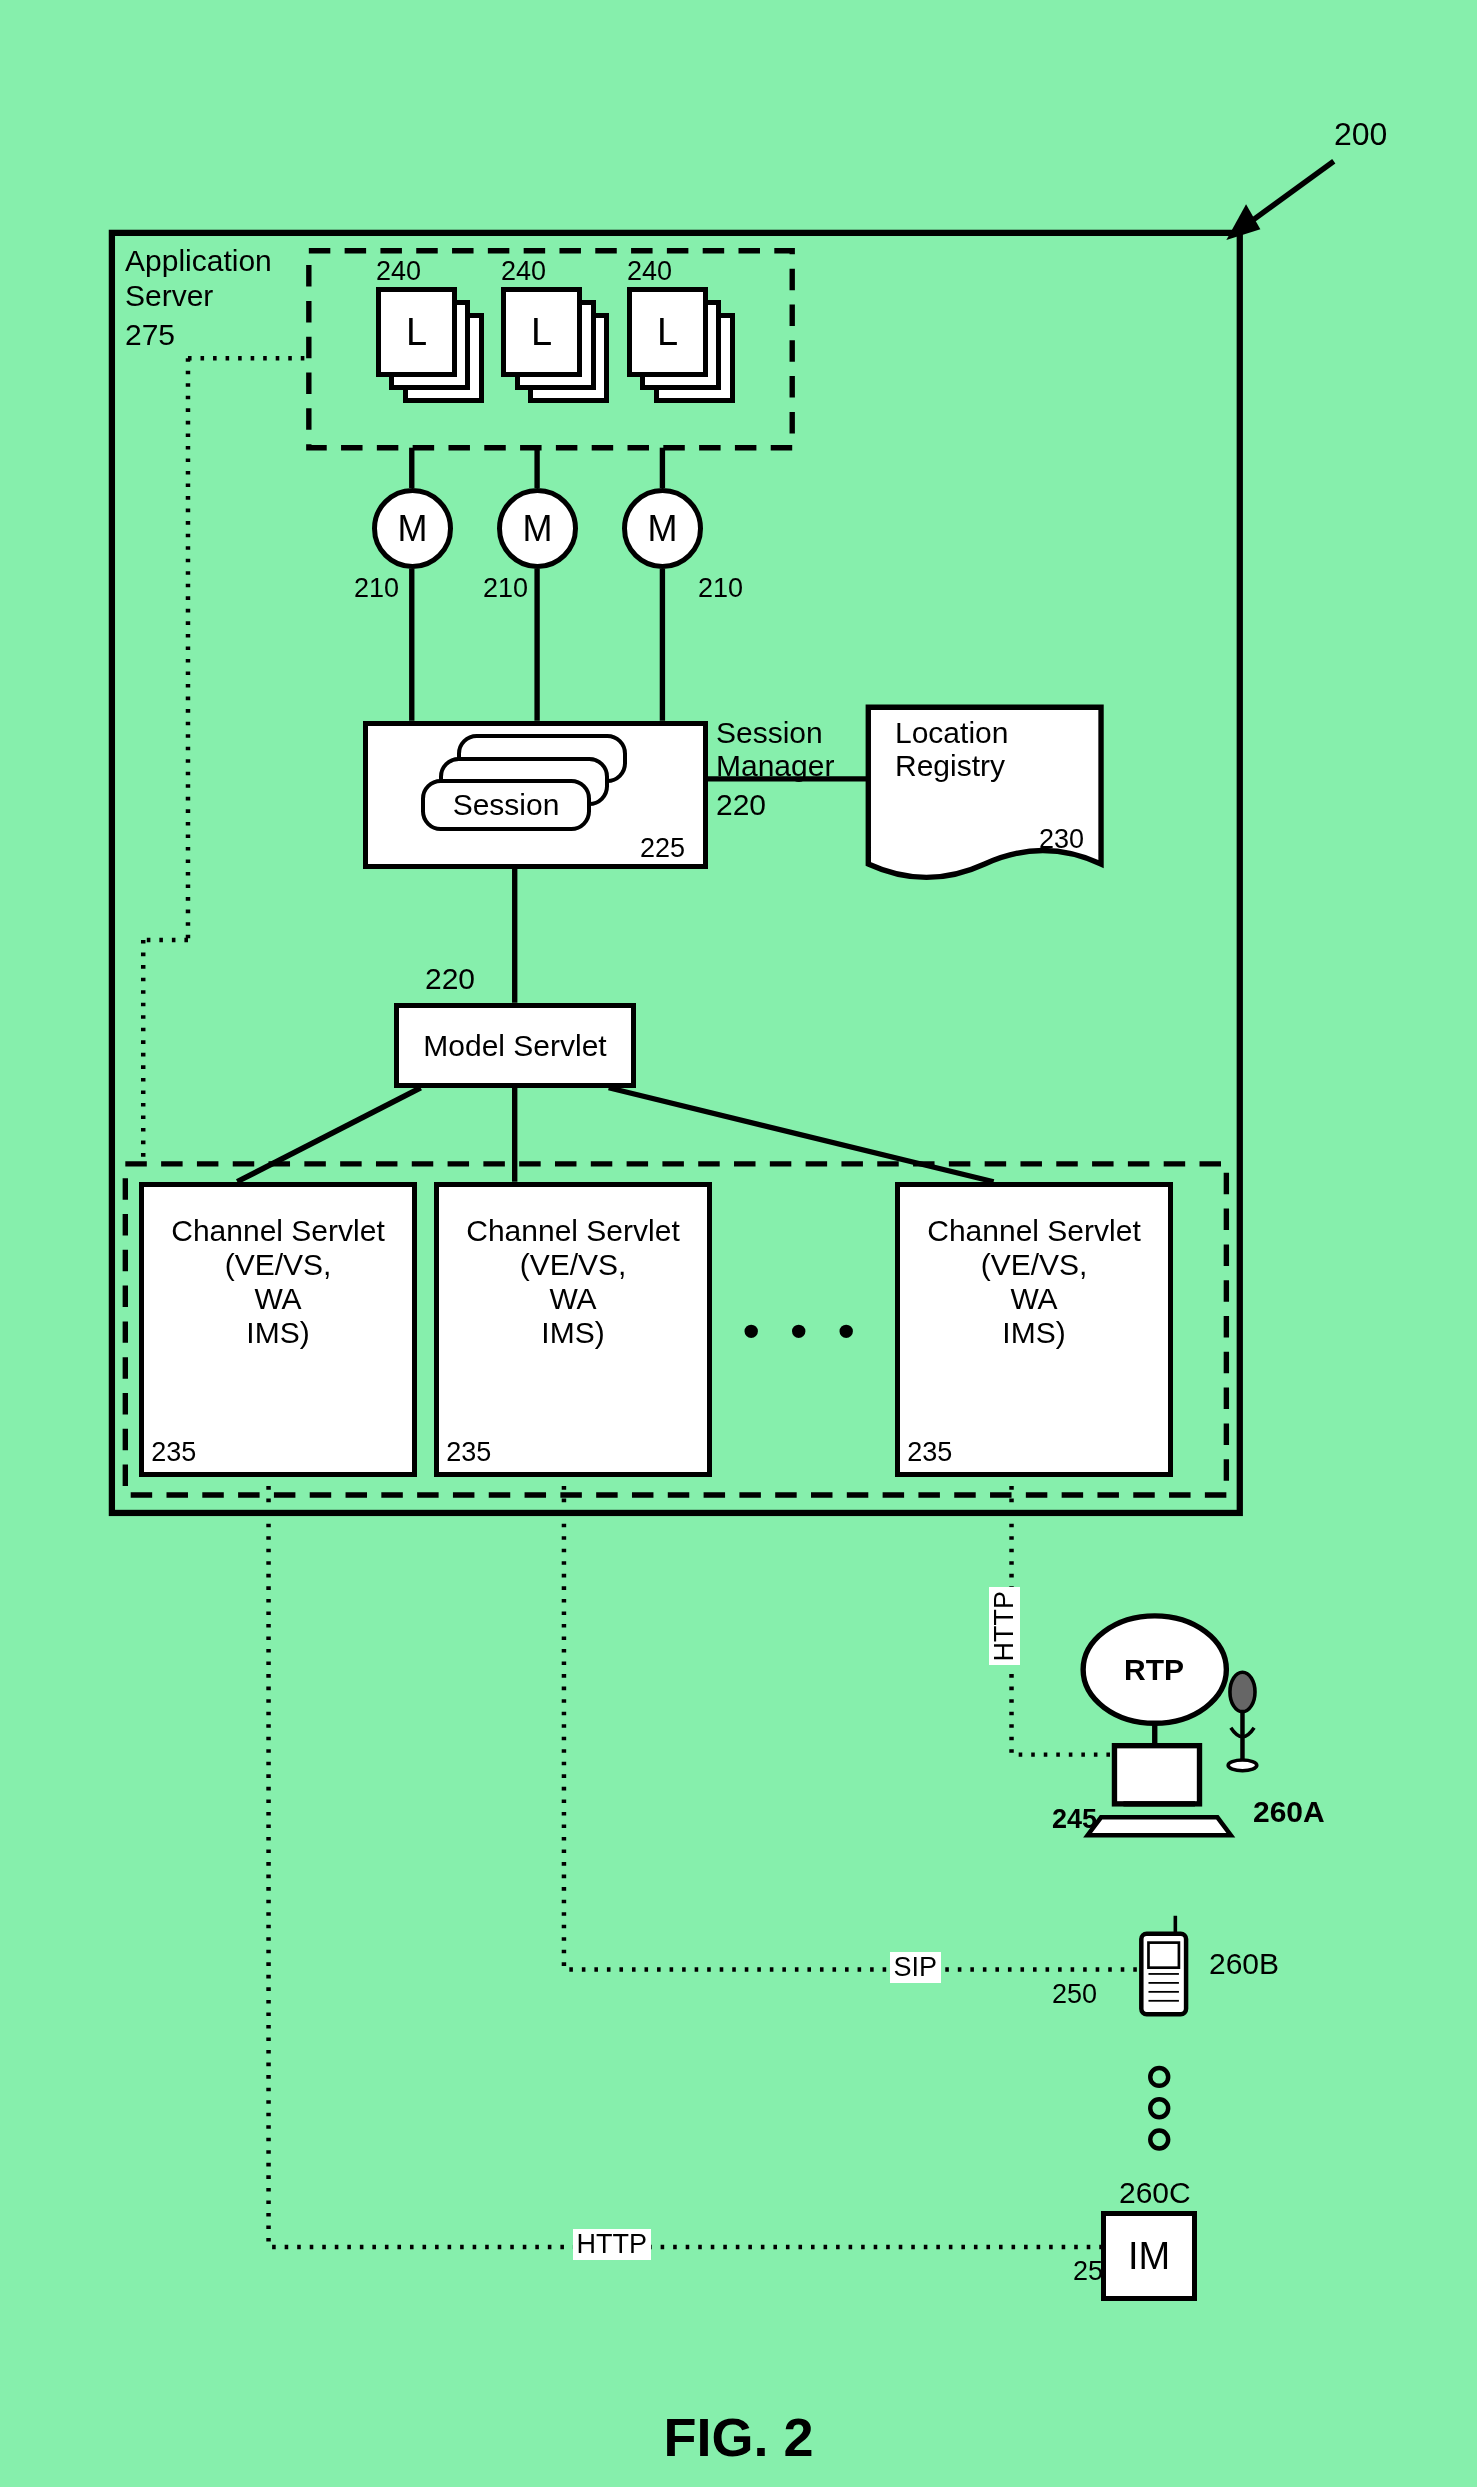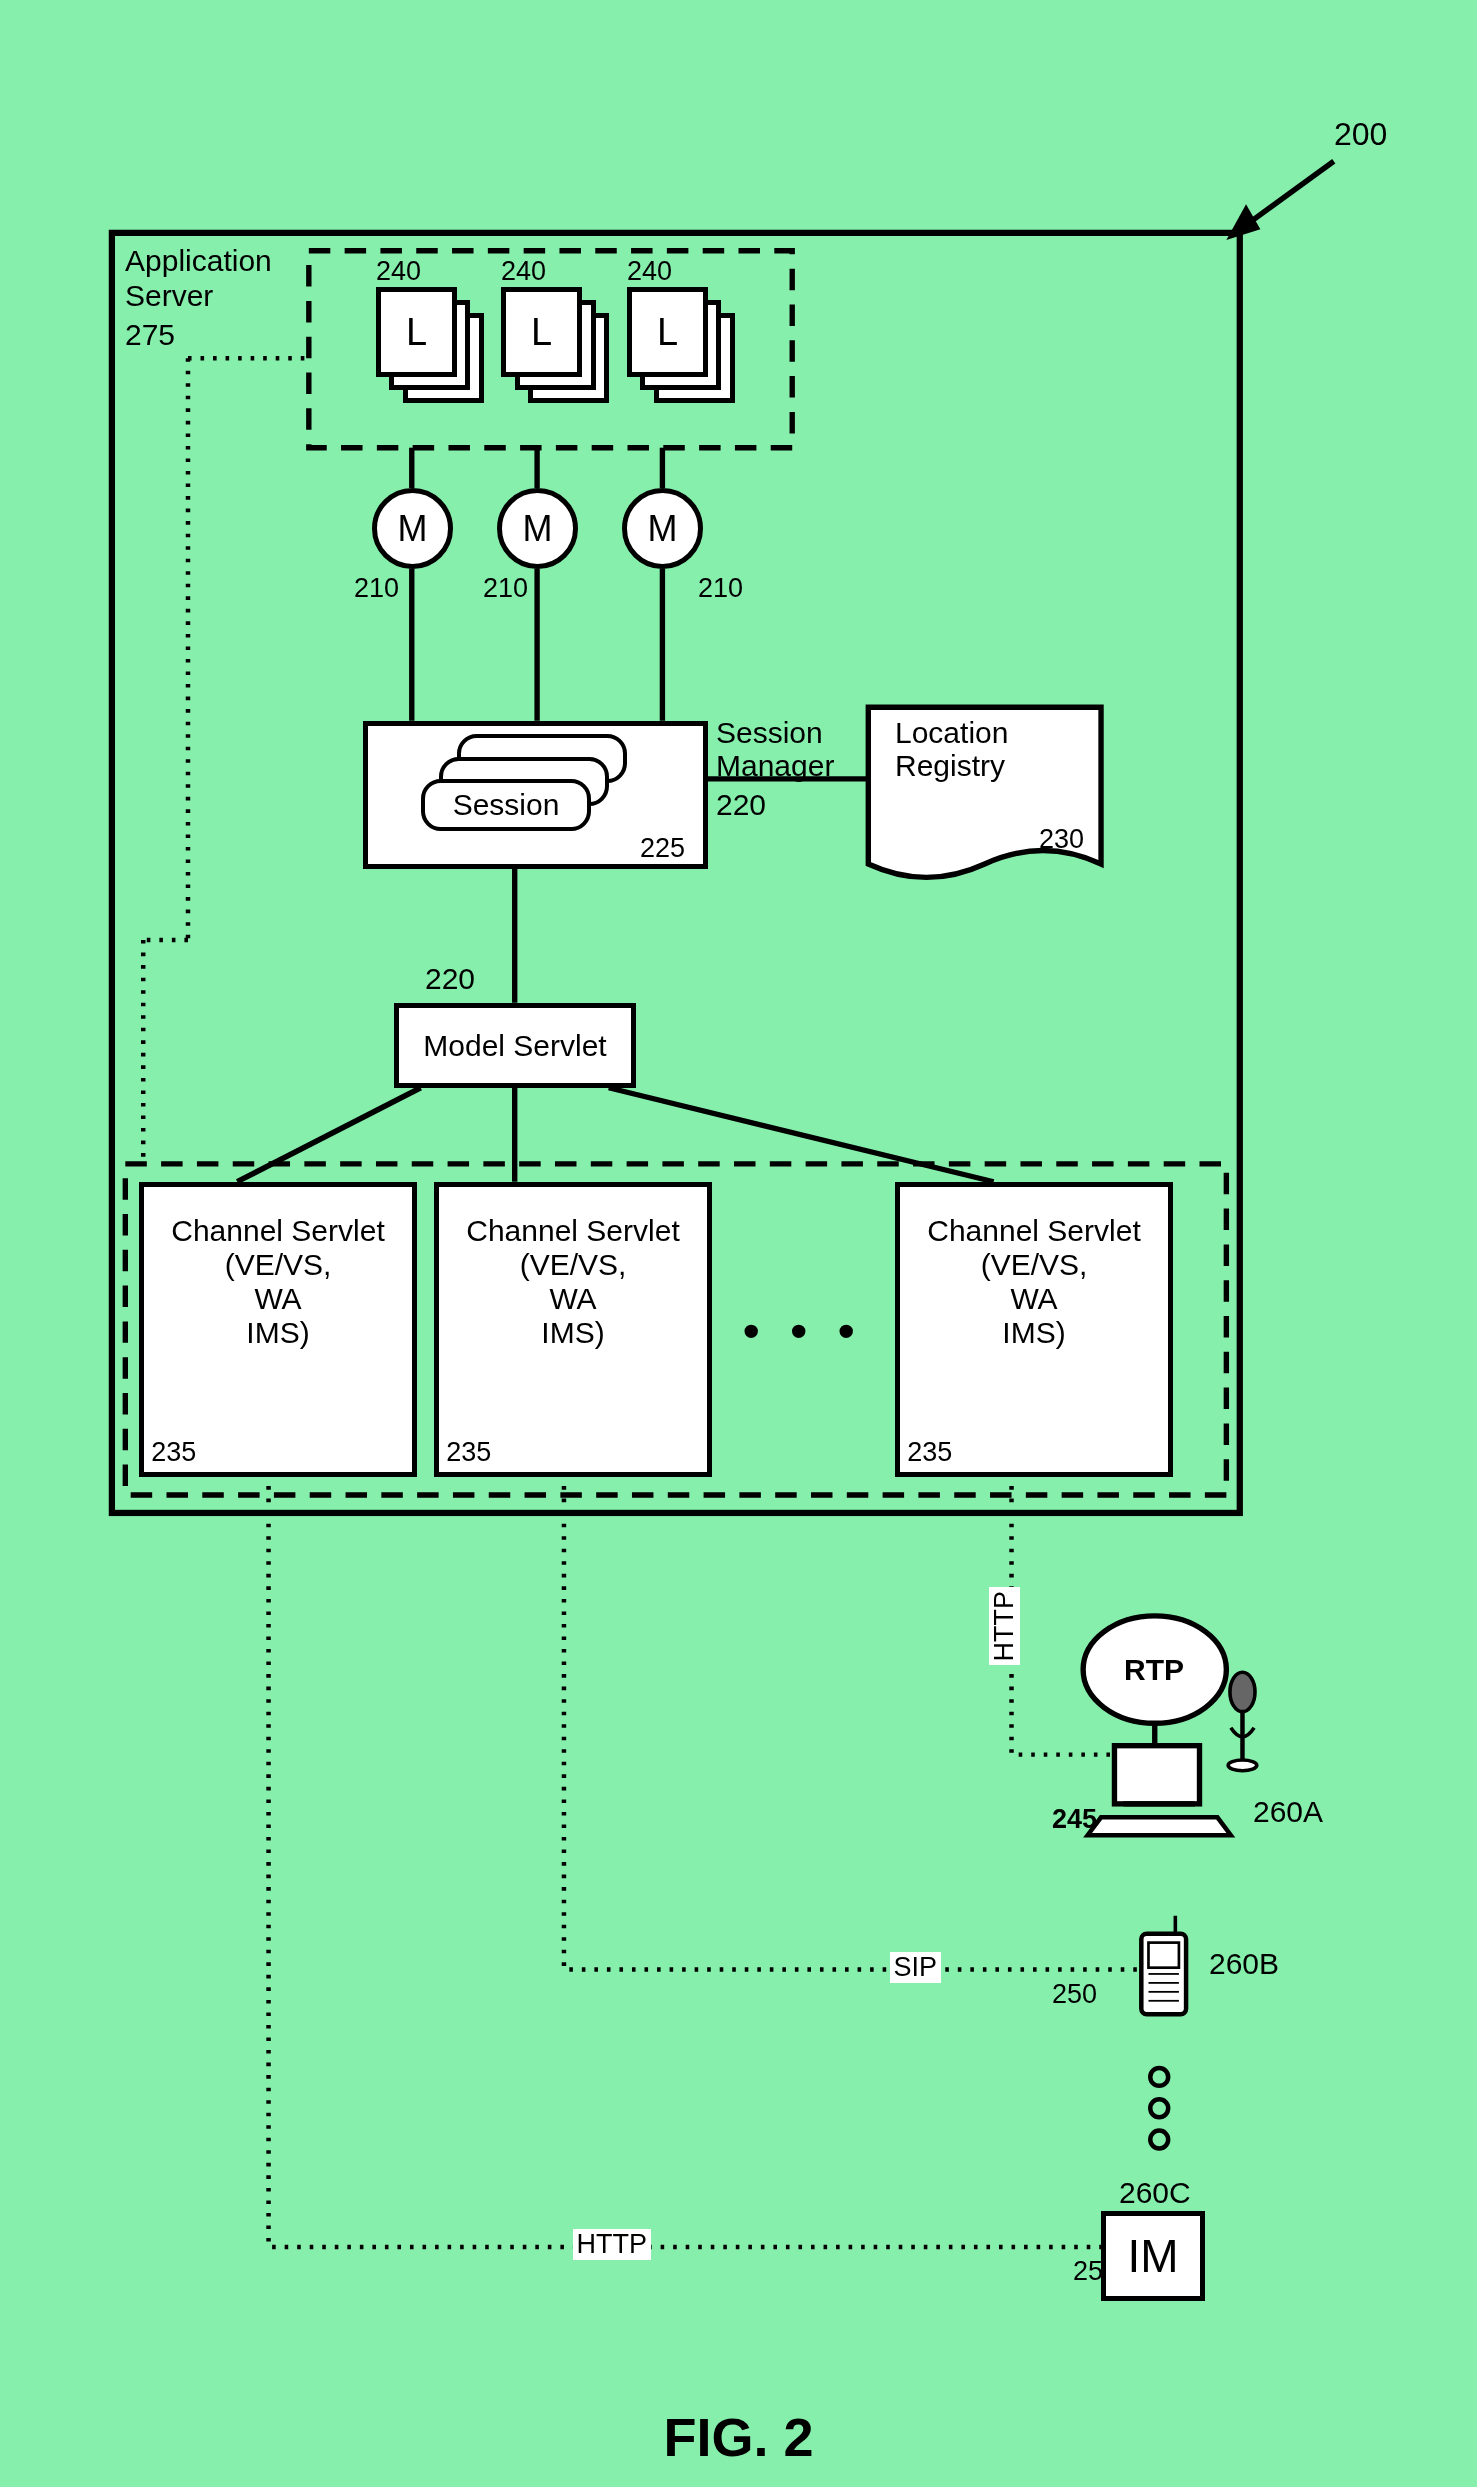--- a/index.html
+++ b/index.html
@@ -200,30 +200,30 @@
 <div class="abs box" style="left:895px; top:1182px; width:278px; height:295px;">
   <div class="center txt" style="margin-top:27px;">Channel Servlet</div>
   <div class="center txt">(VE/VS,</div>
   <div class="center txt">WA</div>
   <div class="center txt">IMS)</div>
   <div class="txt-sm" style="position:absolute; left:7.2px; bottom:3.6px;">235</div>
 </div>
 
 <div class="abs txt-sm" style="left:989px; top:1665px; transform:rotate(-90deg); transform-origin:left top; background:#fff; padding:0 3.6px;">HTTP</div>
 <div class="abs txt-sm" style="left:1052px; top:1804px;font-weight:bold;">245</div>
-<div class="abs txt" style="left:1253px; top:1795px;">260A</div>
+<div class="abs txt" style="left:1253px; top:1795px;font-weight:bold;">260A</div>
 
 <div class="abs txt-sm" style="left:842px; top:1952px; background:#fff; padding:0 3.6px;margin-left:48px;">SIP</div>
 <div class="abs txt-sm" style="left:1052px; top:1979px;">250</div>
 <div class="abs txt" style="left:1209px; top:1947px;">260B</div>
 
 <div class="abs txt-sm" style="left:573px; top:2229px; background:#fff; padding:0 3.6px;">HTTP</div>
 <div class="abs txt-sm" style="left:1025px; top:2256px;margin-left:48px;">255</div>
 <div class="abs txt" style="left:1119px; top:2176px;">260C</div>
 
 <div class="abs txt bold" style="left:1124px; top:1653px;">RTP</div>
 
-<div class="abs box center" style="left:1101px; top:2211px; width:104px; height:90px; display:flex; align-items:center; justify-content:center; font-size:46px;text-align:right;">IM</div>
+<div class="abs box center" style="left:1101px; top:2211px; width:96px; height:90px; display:flex; align-items:center; justify-content:center; font-size:38px;text-align:right;">IM</div>
 
 <div class="abs bold" style="left:0; width:1477px; top:2382px; text-align:center; font-size:54px;margin-top:24px;">FIG. 2</div>
 
 </div>
 
 
 </body></html>

